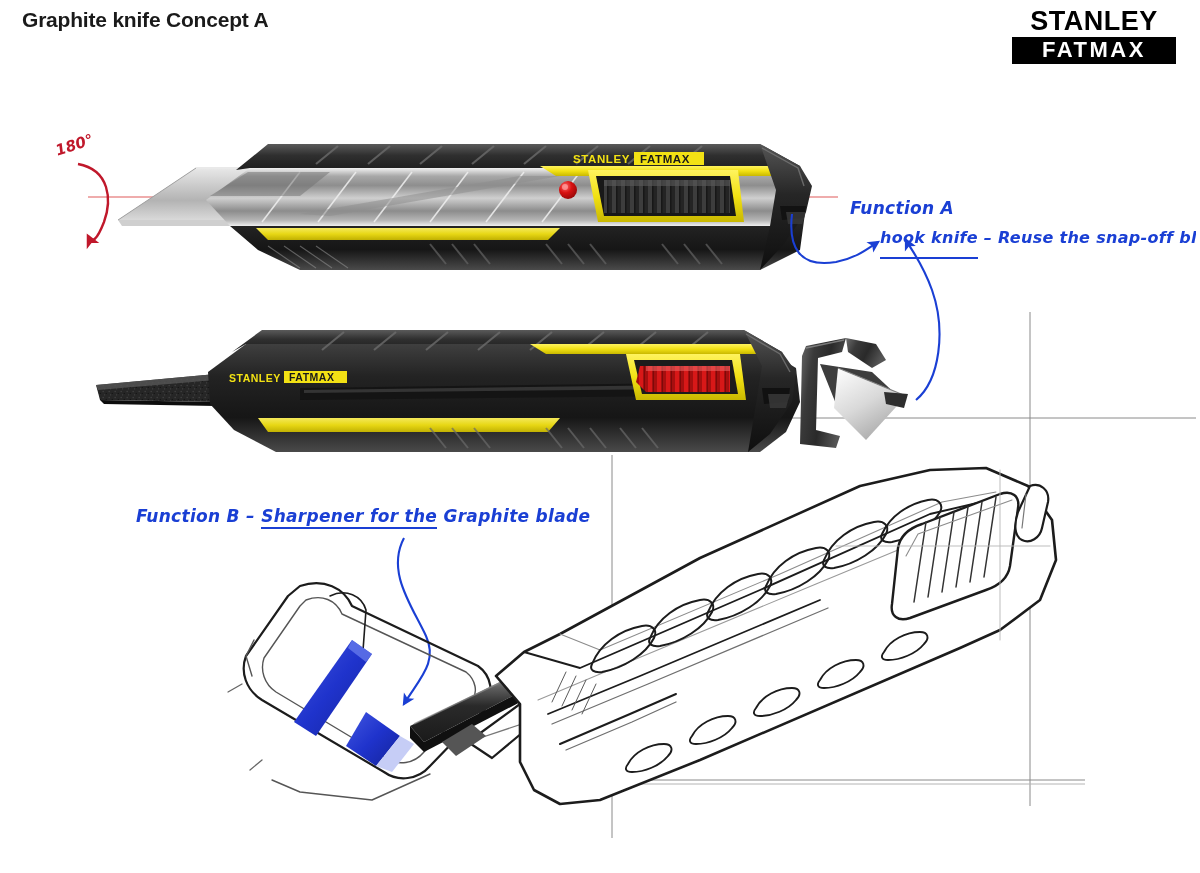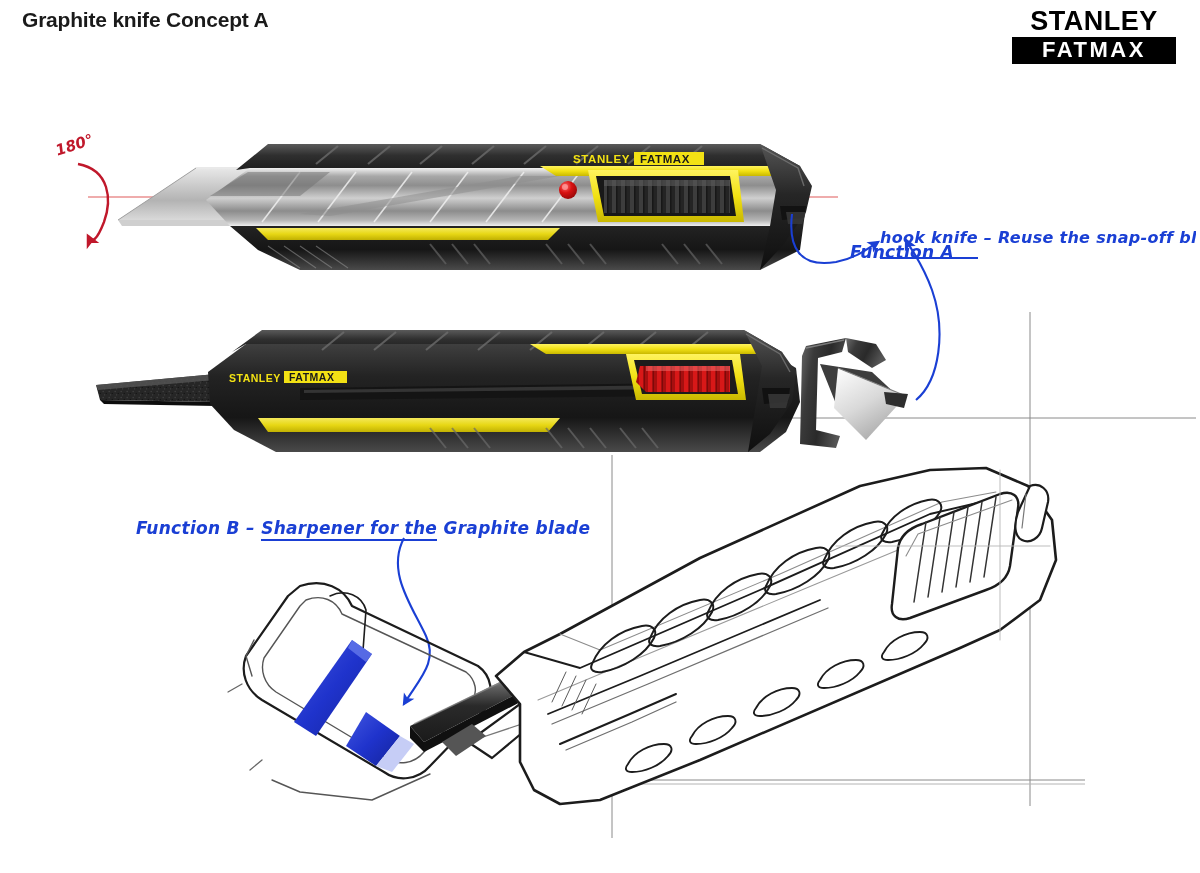--- a/index.html
+++ b/index.html
@@ -73,24 +73,24 @@
   
   .hand {
     position: absolute;
     font-family: "DejaVu Sans", sans-serif;
     color: #1a3fd4;
     font-style: italic;
     font-weight: 600;
     white-space: nowrap;
     letter-spacing: 0.3px;
   }
-  #ann-a-title { left: 850px; top: 198px; font-size: 17px; margin-top: 44px; }
+  #ann-a-title { left: 850px; top: 198px; font-size: 17px; }
   #ann-a-body  { left: 880px; top: 228px; font-size: 16px; }
   #ann-a-body .ul { border-bottom: 2px solid #1a3fd4; padding-bottom: 10px; }
-  #ann-b { left: 136px; top: 506px; font-size: 17px; margin-top: 12px; }
+  #ann-b { left: 136px; top: 506px; font-size: 17px; }
   #ann-b .ul { border-bottom: 2px solid #1a3fd4; padding-bottom: 1px; }
 
   .rot-label {
     position: absolute;
     left: 55px;
     top: 136px;
     font-family: "DejaVu Sans", sans-serif;
     font-style: italic;
     font-weight: bold;
     font-size: 15px;

